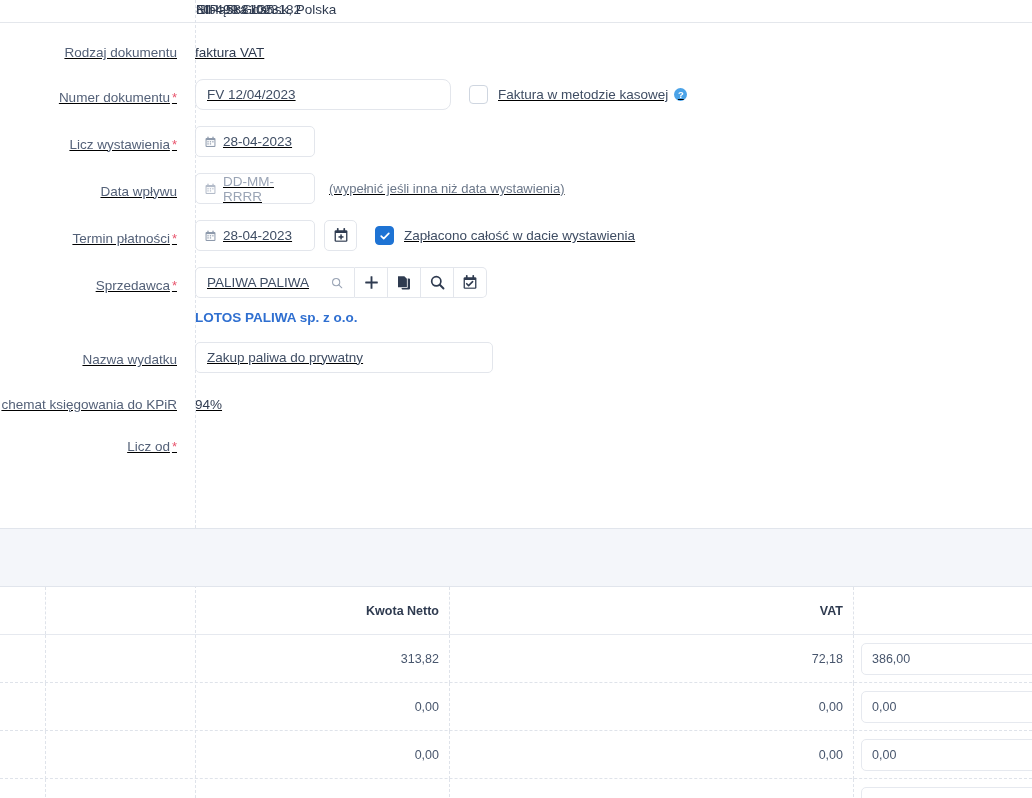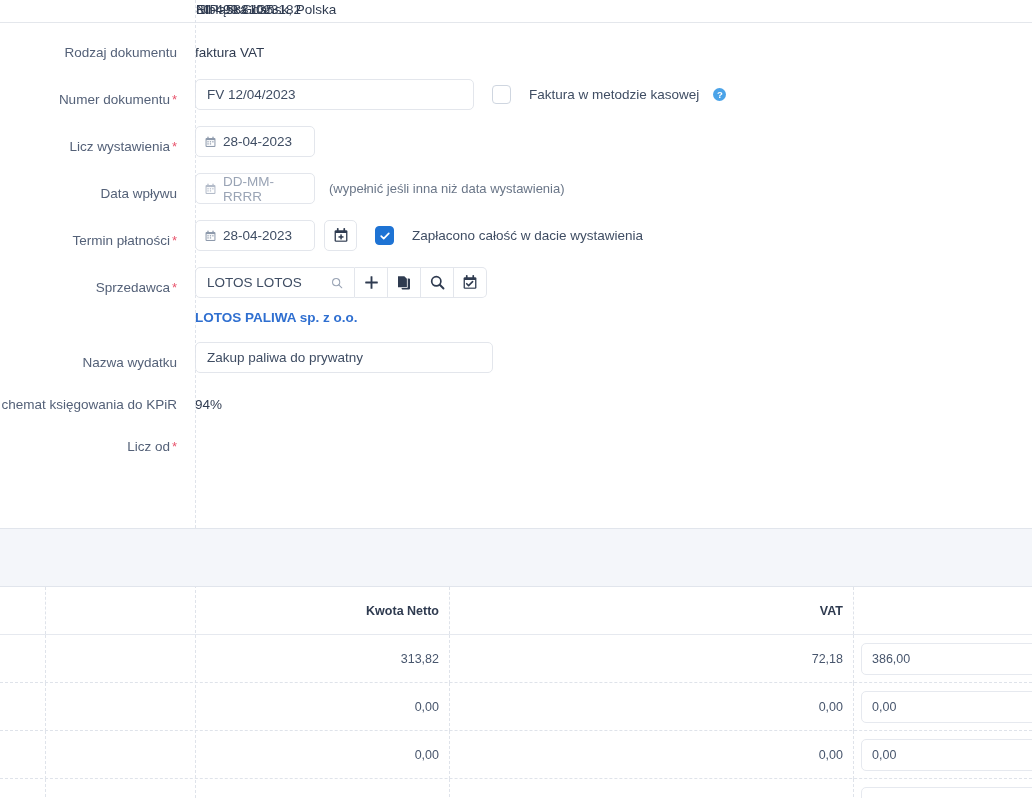--- a/index.html
+++ b/index.html
@@ -14,23 +14,24 @@
   .page { position: relative; width: 1032px; height: 798px; background:#fff; }
 
   
   .top-strip { height: 22px; background:#fff; }
   .top-rule { height:1px; background:#e4e7ec; width:100%; }
 
   
   .form { padding-top: 14px; }
   .row {
     display: flex;
-    align-items: flex-end;
+    align-items: center;
     min-height: 24px;
     margin-bottom: 16px;
+    text-decoration: underline;
   }
   .lbl {
     width: 177px;
     flex: 0 0 177px;
     text-align: right;
     font-size: 13.5px;
     color: #546178;
     line-height: 20px;
     padding-top: 6px;
     white-space: nowrap;
@@ -44,39 +45,39 @@
     border: 1px solid #e3e6ec;
     border-radius: 5px;
     background: #fff;
     height: 31px;
     display: flex;
     align-items: center;
     padding: 0 11px;
     font-size: 13.5px;
     color: #3f4d63;
   }
-  .input.wide { width: 279px; }
+  .input.wide { width: 256px; border-radius: 8px; }
   .input.date { width: 120px; padding: 0 9px; }
   .input.name { width: 298px; }
   .input.vendor {
     width: 160px; border-radius: 5px 0 0 5px;
     border-right: 1px solid #e3e6ec;
     justify-content: space-between;
   }
   .ph { color:#9aa4b5; }
   .static-val { font-size:13.5px; color:#2f3b50; padding-top:6px; line-height:20px; }
 
   
   .cal-glyph { width:11px; height:12px; margin-right:7px; flex:0 0 11px; position:relative; top:0; }
 
   
   .helper { font-size:13px; color:#6a7688; margin-left:14px; line-height:31px; }
 
   
-  .cb-wrap { display:flex; align-items:center; margin-left:18px;gap:8px; }
+  .cb-wrap { display:flex; align-items:center; margin-left:18px; }
   .cb {
     width:19px; height:19px; border-radius:4px;
     border:1.4px solid #cfd6e0; background:#fff;
     flex:0 0 19px; display:flex; align-items:center; justify-content:center;
   }
   .cb.checked { background:#1e73d4; border-color:#1e73d4; }
   .cb-label { font-size:13.5px; color:#3f4d63; margin-left:10px; white-space:nowrap; }
   .help-dot {
     width:13px; height:13px; border-radius:50%;
     background:#4ba3e8; color:#fff; font-size:9.5px; font-weight:bold;
@@ -252,21 +253,21 @@
           </div>
           <span class="cb-label">Zapłacono całość w dacie wystawienia</span>
         </div>
       </div>
     </div>
 
     <div class="row">
       <div class="lbl"><span>Sprzedawca</span><span class="req">*</span></div>
       <div class="ctl">
         <div class="input vendor">
-          <span>LOTOS LOTOS</span>
+          <span>PALIWA PALIWA</span>
           <svg width="12" height="12" viewBox="0 0 14 14">
             <circle cx="6" cy="6" r="4.2" stroke="#9aa4b5" stroke-width="1.2" fill="none"></circle>
             <line x1="9.1" y1="9.1" x2="12.6" y2="12.6" stroke="#9aa4b5" stroke-width="1.2" stroke-linecap="round"></line>
           </svg>
         </div>
 
         <div class="ibtn">
           <svg width="15" height="15" viewBox="0 0 16 16">
             <rect x="7" y="1.3" width="2" height="13.4" rx="0.4" fill="#2f3b50"></rect>
             <rect x="1.3" y="7" width="13.4" height="2" rx="0.4" fill="#2f3b50"></rect>

